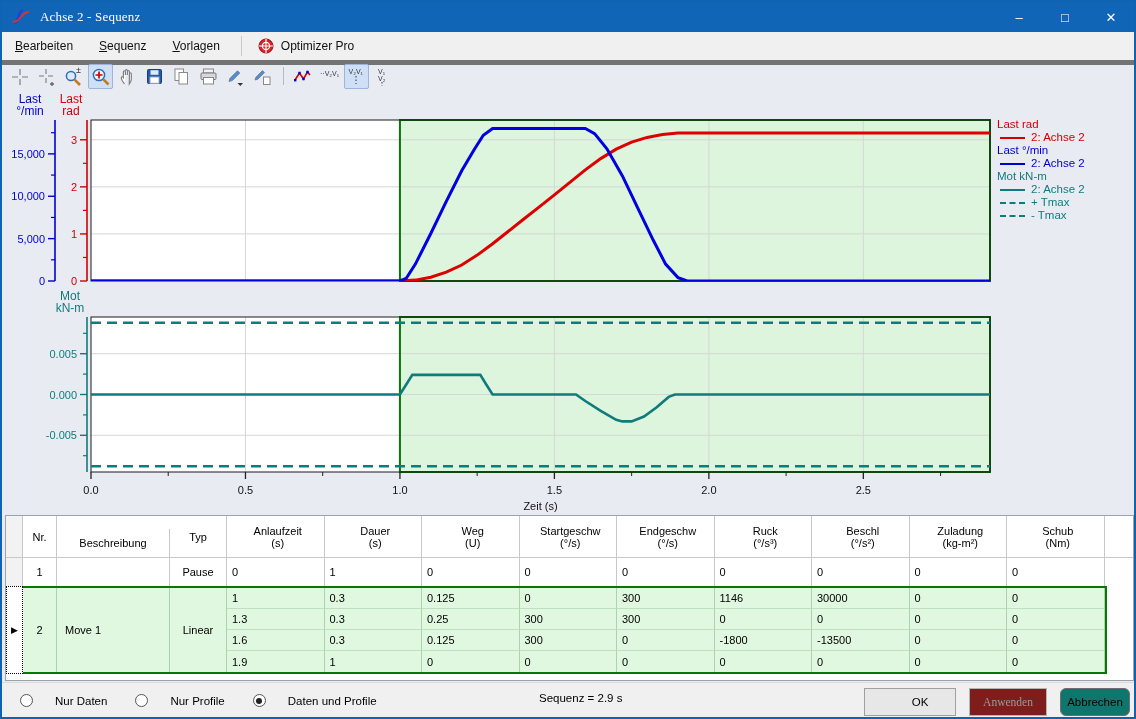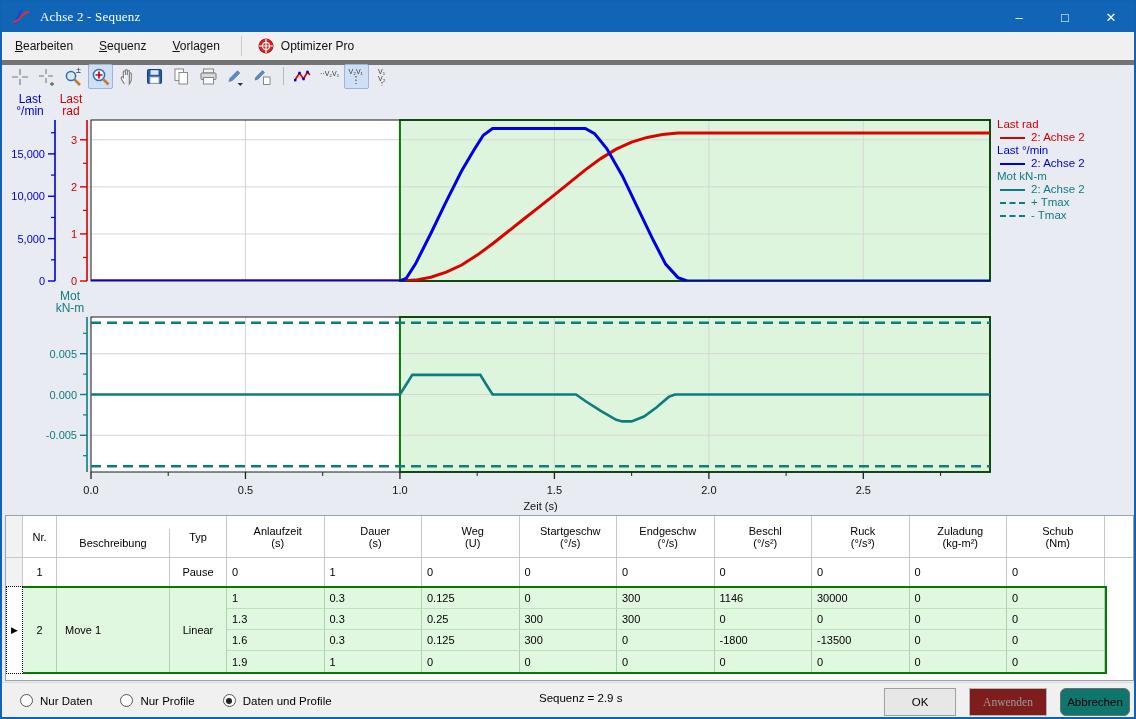--- a/index.html
+++ b/index.html
@@ -48,27 +48,27 @@
   .selrow .cell{border-right:1px solid #aed2ae;}
   .sel-selcol{width:17px;flex:0 0 17px;background:#fff;border:1px dotted #000;display:flex;align-items:center;justify-content:center;font-size:9px;color:#000;box-sizing:border-box;}
   .selbody{flex:1;display:flex;border-top:2px solid #067806;border-bottom:2px solid #067806;border-right:2px solid #067806;box-sizing:border-box;}
   .seg{height:21px;display:flex;}
   .seg .cell{border-bottom:1px solid #bfe0bf;}
   .seg:last-child .cell{border-bottom:none;}
   .fill{flex:1;border-right:none!important;}
   
   #footer{position:absolute;left:0;top:680px;width:100%;height:35px;background:#f0f0f0;border-top:1px solid #dcdcdc;font-size:11.5px;}
   #radios{position:absolute;left:18px;top:0;height:100%;display:flex;align-items:center;gap:28px;}
-  .radio{display:flex;align-items:center;gap:7px;}
+  .radio{display:flex;align-items:center;gap:22px;}
   .rdot{width:13px;height:13px;border-radius:50%;border:1px solid #555;background:#fff;box-sizing:border-box;display:flex;align-items:center;justify-content:center;}
   .rdot.on::after{content:"";width:6px;height:6px;border-radius:50%;background:#222;display:block;}
   #seq-label{position:absolute;left:537px;top:9px;color:#000;}
   #fbuttons{position:absolute;right:4px;top:5px;display:flex;gap:13px;}
   .fbtn{height:26px;display:flex;align-items:center;justify-content:center;font-size:11.5px;border:1px solid #a0a0a0;background:#e7e7e7;color:#000;}
-  .fbtn.b-ok{width:70px;}
+  .fbtn.b-ok{width:70px;padding-left:20px;}
   .fbtn.b-anw{width:76px;background:#7f1d1d;border-color:#b4b4b4;color:#9b9b9b;font-family:Liberation Serif, serif;}
   .fbtn.b-abb{width:68px;background:#0f766e;border-color:#6e6e6e;border-radius:6px;}
 </style>
 </head>
 <body>
 
 <div id="window">
   <div id="titlebar">
     <svg id="app-logo" viewBox="0 0 22 20">
       <path d="M4 16 C 9 16 8 3 13 3" stroke="#2a3bd8" stroke-width="2.2" fill="none"></path>
@@ -345,26 +345,26 @@
         </div>
         <div class="cell c-v">
           <div>Startgeschw</div>
           <div>(°/s)</div>
         </div>
         <div class="cell c-v">
           <div>Endgeschw</div>
           <div>(°/s)</div>
         </div>
         <div class="cell c-v">
+          <div>Ruck</div>
+          <div>(°/s³)</div>
+        </div>
+        <div class="cell c-v">
           <div>Beschl</div>
           <div>(°/s²)</div>
-        </div>
-        <div class="cell c-v">
-          <div>Ruck</div>
-          <div>(°/s³)</div>
         </div>
         <div class="cell c-v">
           <div>Zuladung</div>
           <div>(kg-m²)</div>
         </div>
         <div class="cell c-v">
           <div>Schub</div>
           <div>(Nm)</div>
         </div>
         <div class="cell fill"></div>

